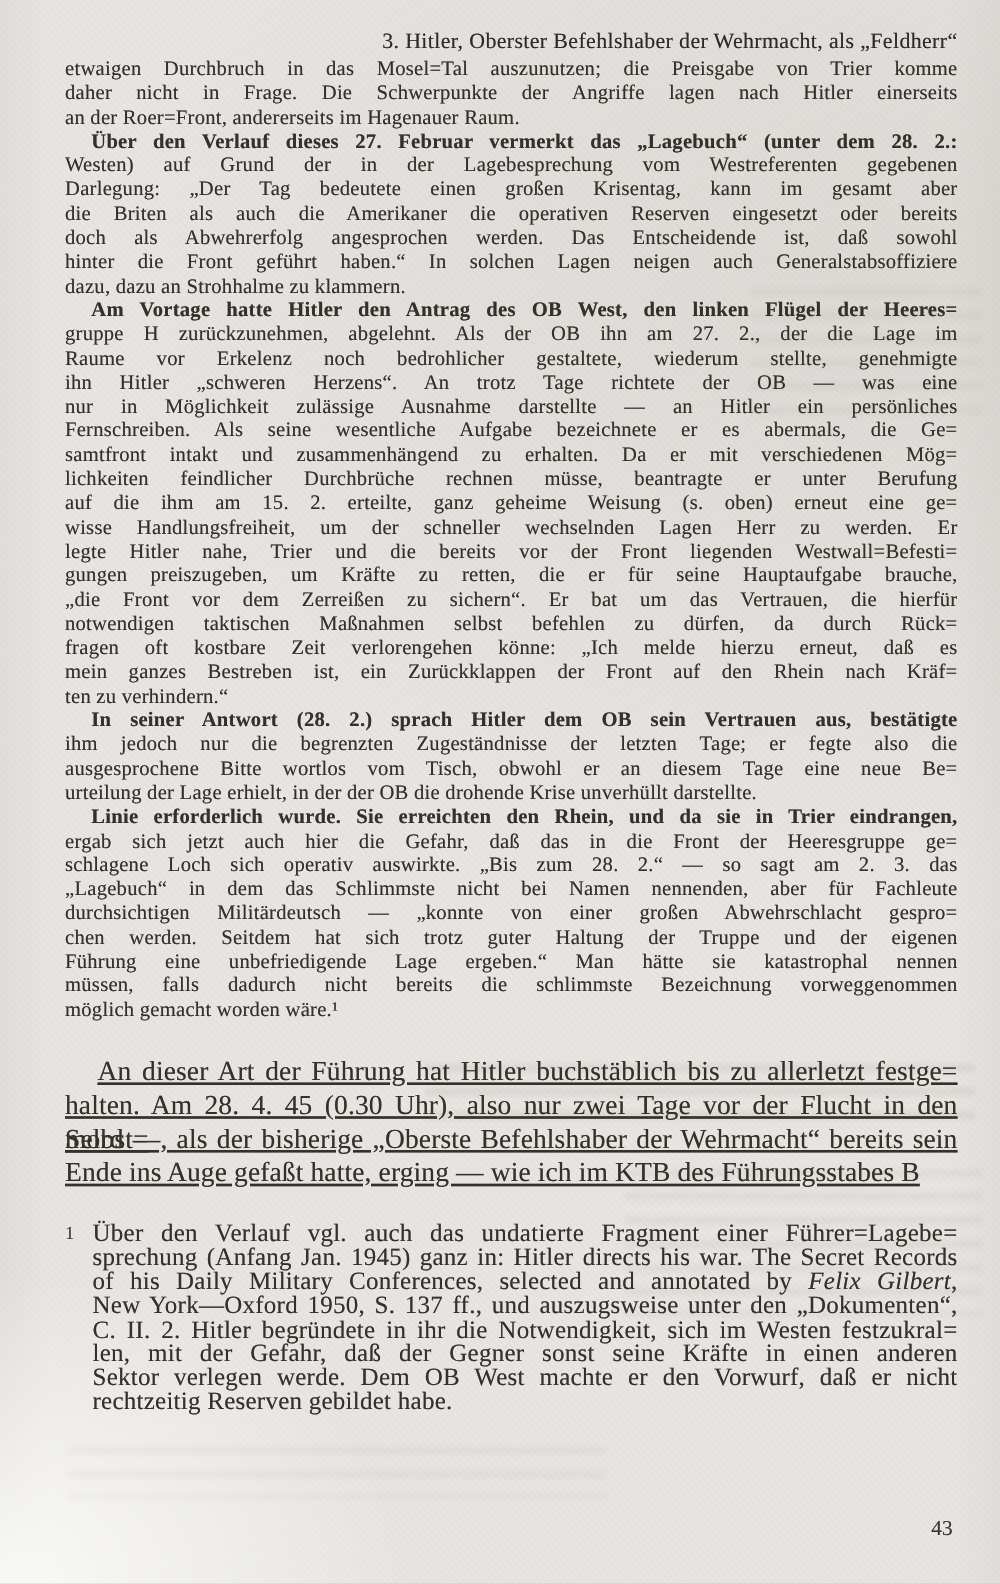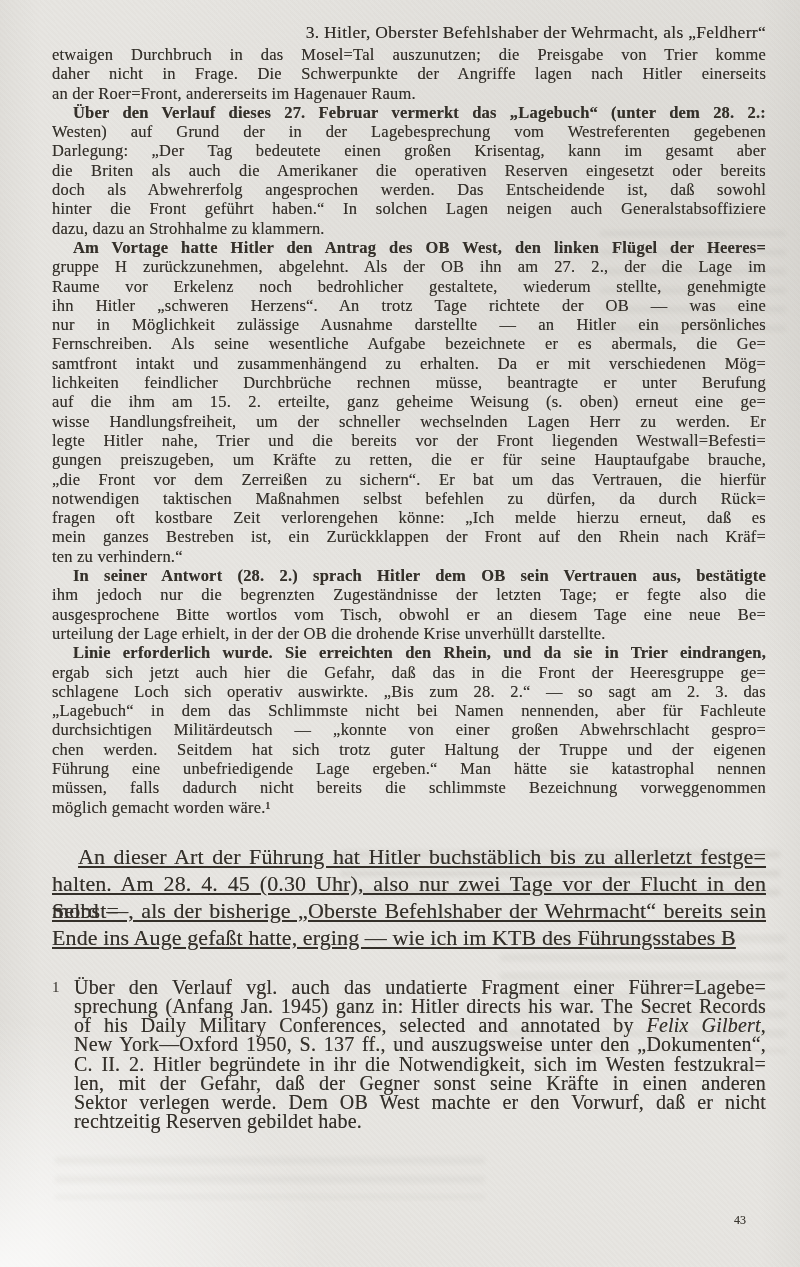--- a/index.html
+++ b/index.html
@@ -42,22 +42,22 @@
   .emphasis .bline:first-child { text-indent:26px; }
   .emphasis .bline:last-child { text-align-last:left; }
   .footnote { display:flex; margin-top:27px; }
   .fn-marker { width:22px; font-size:15px; line-height:19.2px; flex:0 0 22px; }
   .fn-lines { flex:1; min-width:0; }
   .fn-lines .bline { font-size:20px; height:19.2px; line-height:19.2px; }
   .fn-lines .bline.fn-last { text-align-last:left; }
   .fn-lines .bline i { font-style:italic; }
   .page-number {
     position:absolute; z-index:2;
-    right:54px; top:1213px;
-    font-size:12px; color:#3a362f;
+    right:38px; top:1213px;
+    font-size:17px; color:#3a362f;
     text-shadow:0 0 0.5px rgba(52,48,42,0.5);
   }
   
   .ghost {
     position:absolute; z-index:1;
     background:repeating-linear-gradient(180deg, rgba(115,110,100,0.18) 0 7px, rgba(115,110,100,0) 7px 19px);
     filter:blur(2px);
   }
   .ghost-a { left:340px; top:851px; width:440px; height:52px; opacity:.55; }
   .ghost-b { left:600px; top:230px; width:186px; height:110px; opacity:.32; }

